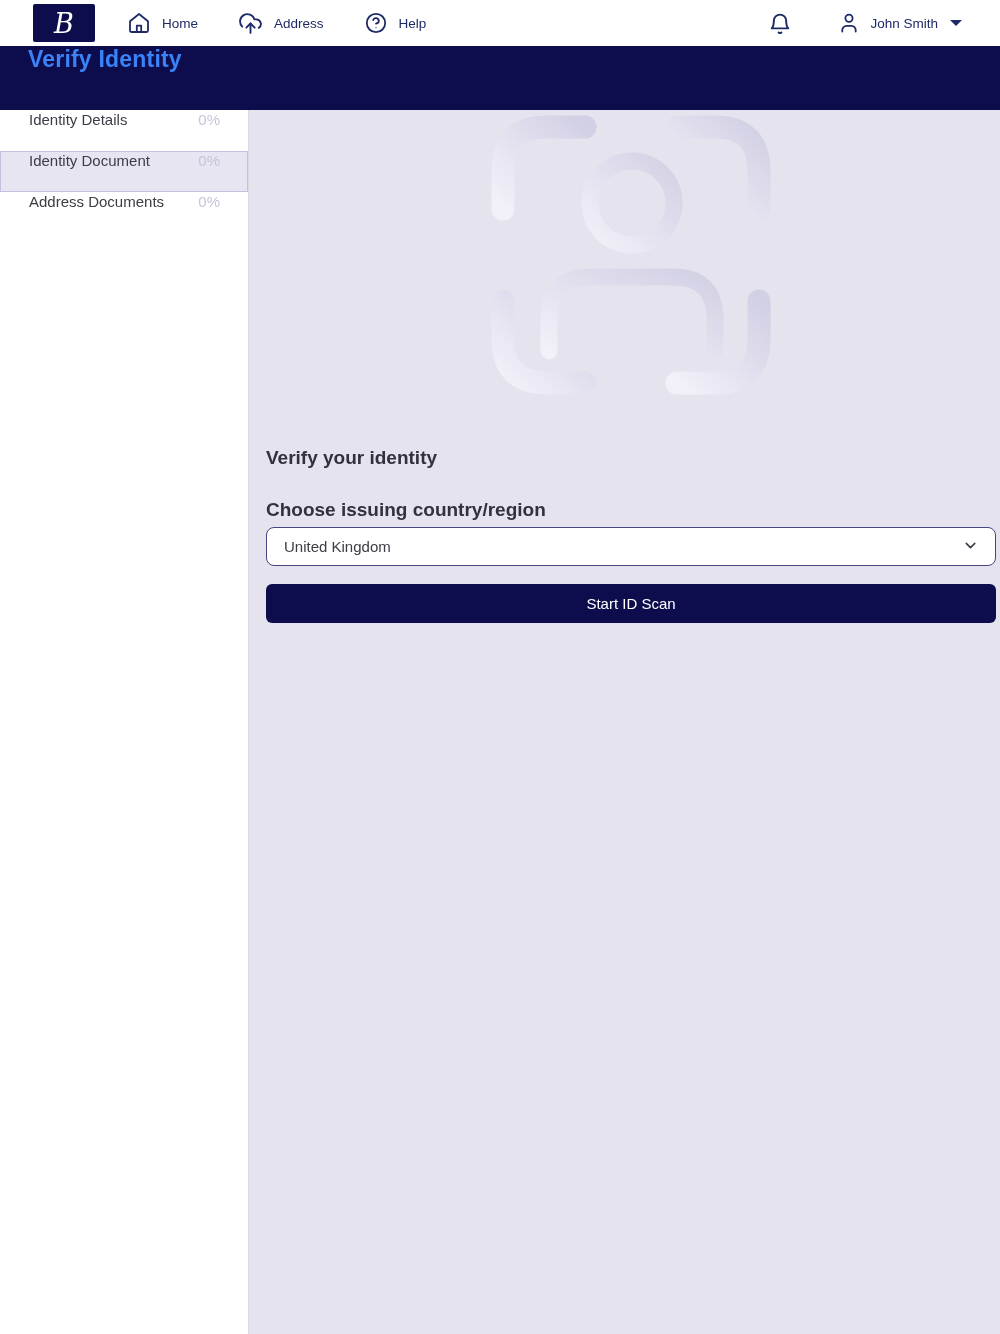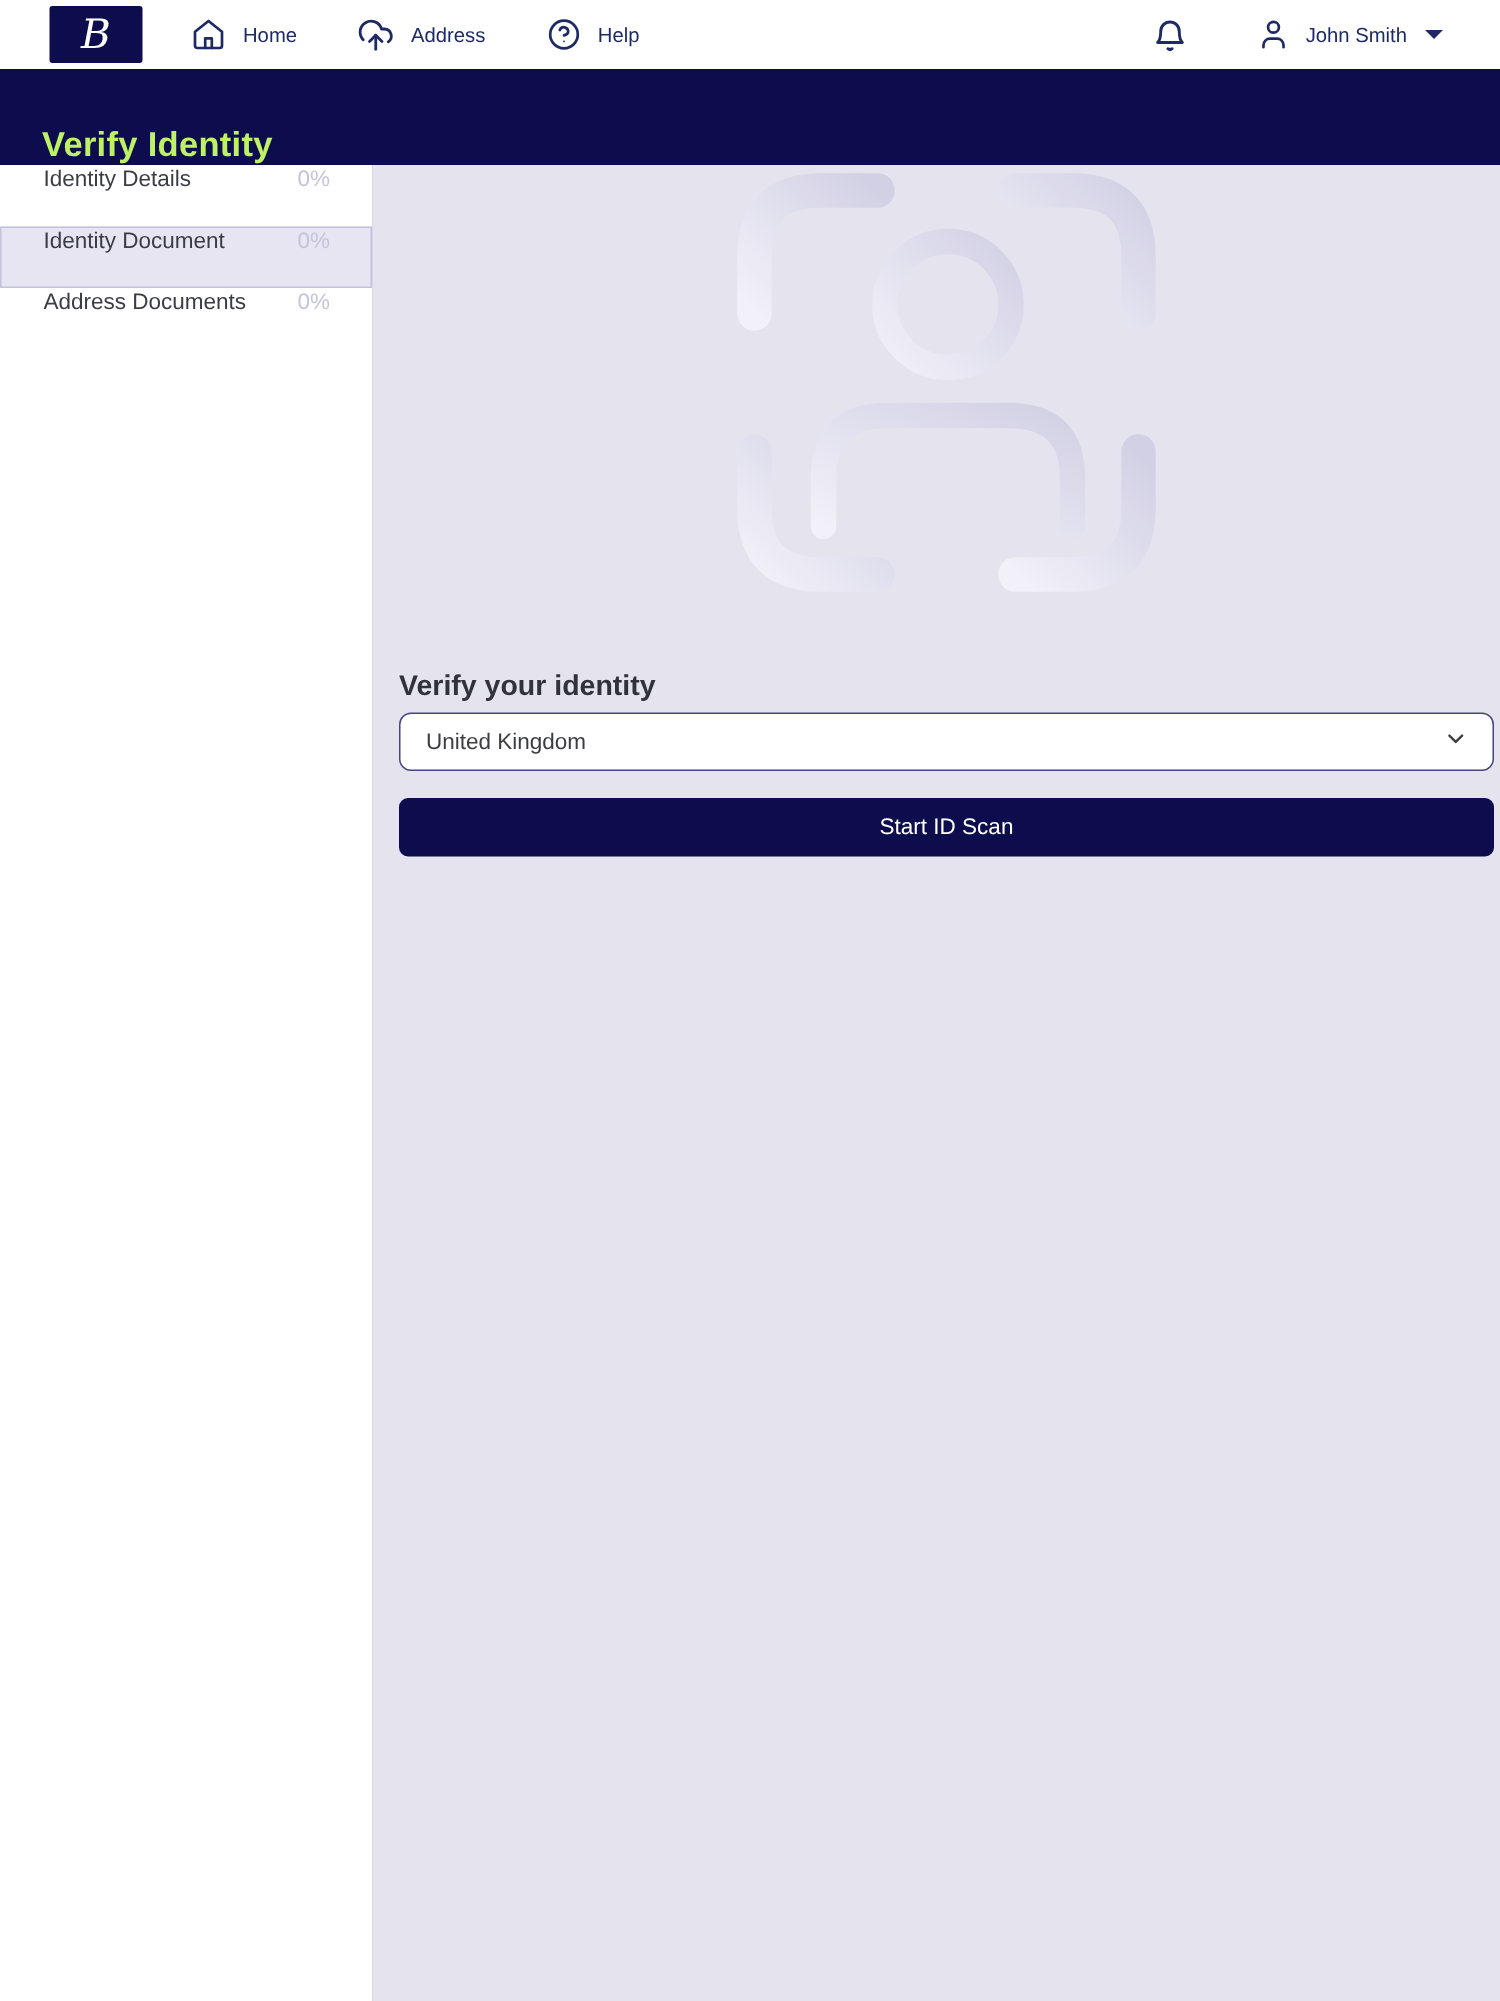--- a/index.html
+++ b/index.html
@@ -73,23 +73,23 @@
     border-left: 6px solid transparent;
     border-right: 6px solid transparent;
     border-top: 6px solid #1e2a66;
     margin-left: 3px;
   }
 
   
   .page-header {
     height: 64px;
     background: #0d0d4e;
-    color: #bef264;
-    display: flex;
-    align-items: flex-end;
+    color: #3b82f6;
+    display: flex;
+    align-items: flex-start;
     padding-left: 28px;
     font-size: 23px;
     font-weight: 700;
     letter-spacing: 0.2px;
   }
 
   
   .layout {
     display: flex;
     height: 1224px; 
@@ -274,20 +274,21 @@
       <g stroke="url(#fadeGrad)" stroke-width="17" stroke-linecap="round" stroke-linejoin="round">
 
         <circle cx="143" cy="90" r="42"></circle>
         <path d="M60 238 V206 Q60 164 102 164 H184 Q226 164 226 206 V238"></path>
       </g>
     </svg>
 
     <h2 class="verify-heading">Verify your identity</h2>
 
 
+    <h3 class="country-label">Choose issuing country/region</h3>
 
     <div class="select">
       <span>United Kingdom</span>
       <span>
         <svg width="17" height="17" viewBox="0 0 24 24" fill="none" stroke="#3c3c46" stroke-width="2.2" stroke-linecap="round" stroke-linejoin="round">
           <path d="m6 9 6 6 6-6"></path>
         </svg>
       </span>
     </div>
 

